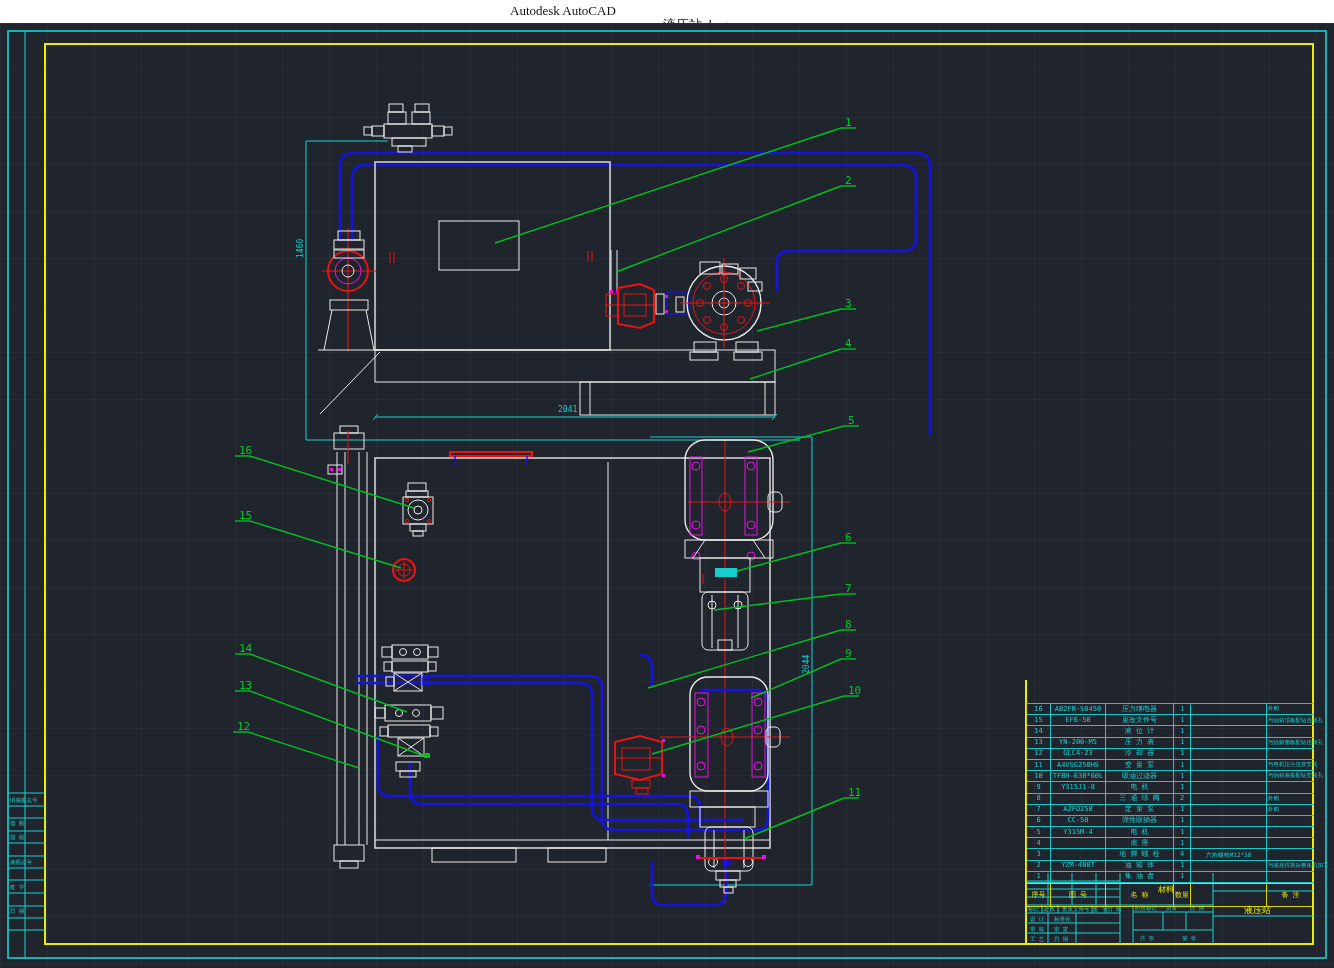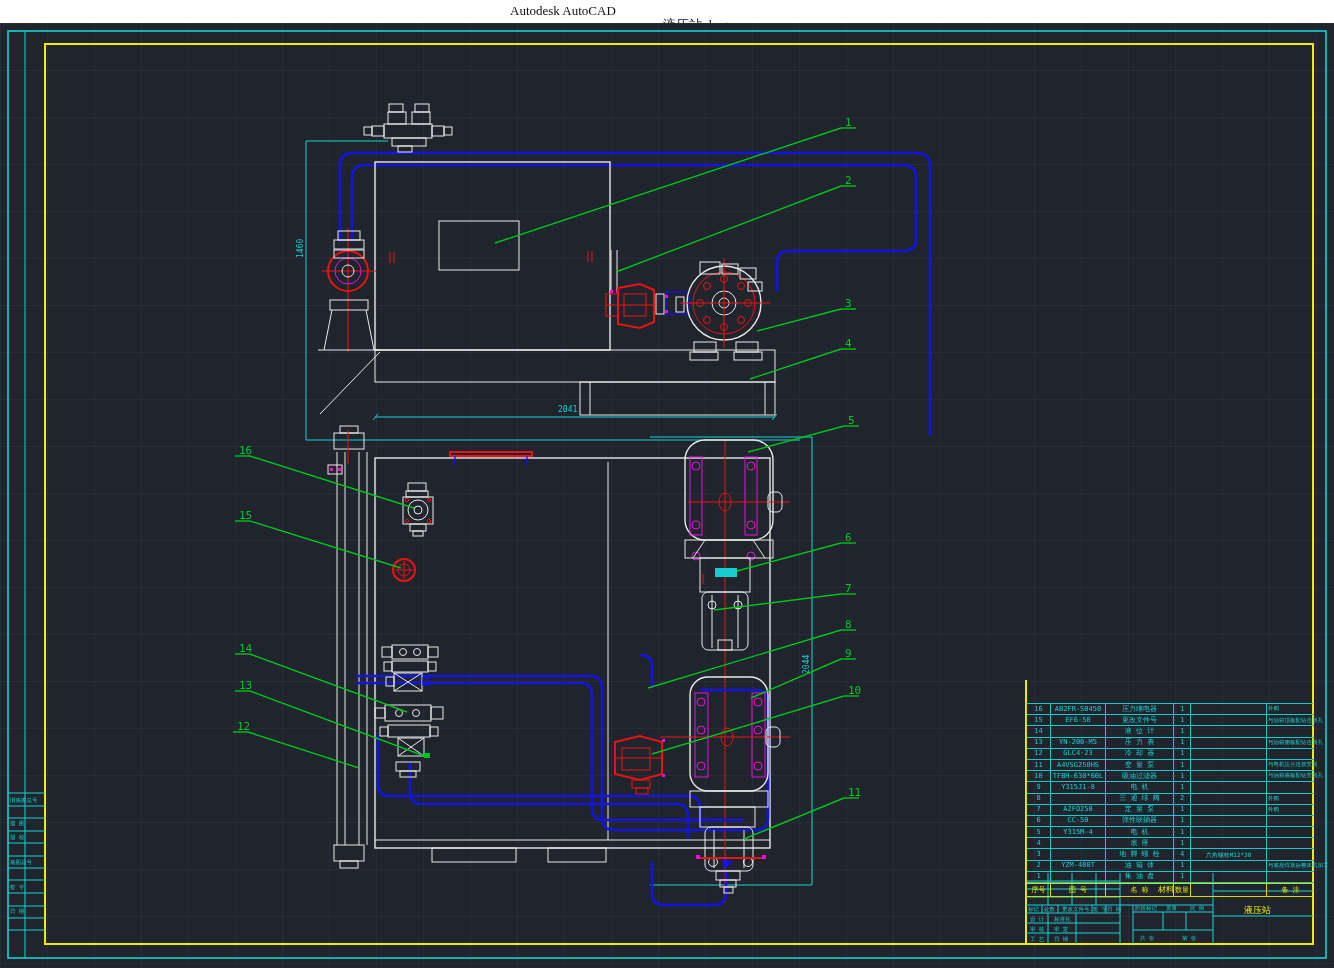--- a/index.html
+++ b/index.html
@@ -35,21 +35,21 @@
     font-size:7px;line-height:1;}
   #parts-rows{display:grid;grid-template-rows:repeat(16,1fr);height:179px;
     border-left:1px solid #d8d800;border-top:1px solid #19c8c8;}
   .prow{display:grid;grid-template-columns:24px 55px 68px 17px 76px 47px;
     border-bottom:1px solid #19c8c8;}
   .prow>div{border-right:1px solid #19c8c8;display:flex;align-items:center;justify-content:center;
     overflow:visible;white-space:nowrap;}
   .prow>div:last-child{border-right:none;}
   .prow .note{font-size:5.5px;justify-content:flex-start;padding-left:1px;}
   .prow .mat{font-size:6px;}
-  #parts-header{display:grid;grid-template-columns:24px 55px 68px 17px 76px 47px;height:14px;
+  #parts-header{display:grid;grid-template-columns:24px 55px 68px 17px 76px 47px;height:24px;
     color:#e8e800;border:1px solid #d8d800;border-right:none;box-sizing:border-box;text-align:right;}
   #parts-header>div{border-right:1px solid #d8d800;display:flex;align-items:center;justify-content:center;}
   #parts-header>div:last-child{border-right:none;}
 </style>
 </head>
 <body>
 
 <div id="titlebar">
   <span class="app">Autodesk AutoCAD</span>
   <span class="file">液压站.dwg</span>

